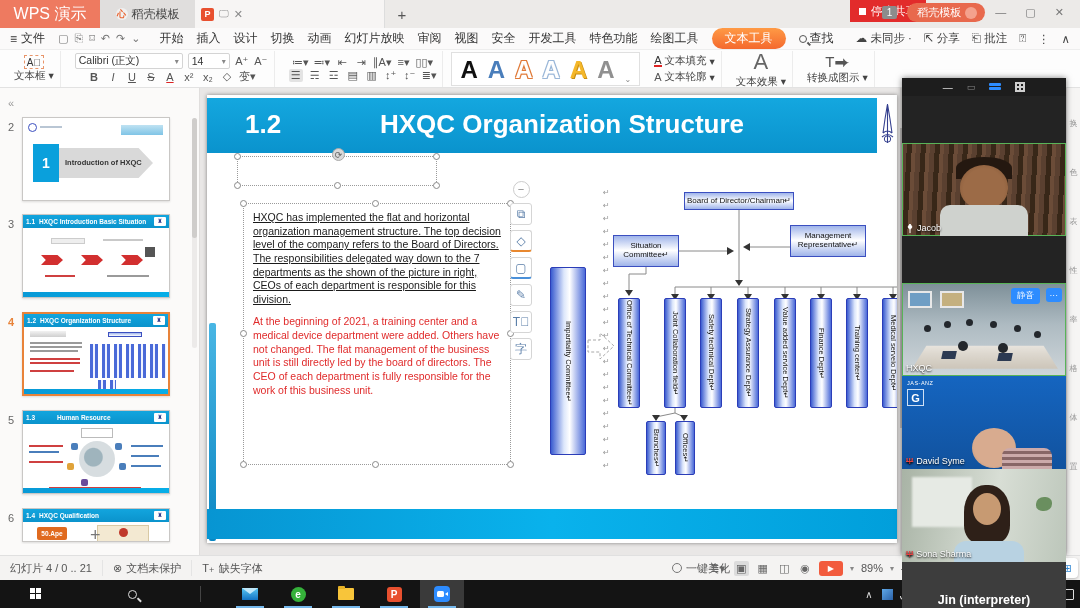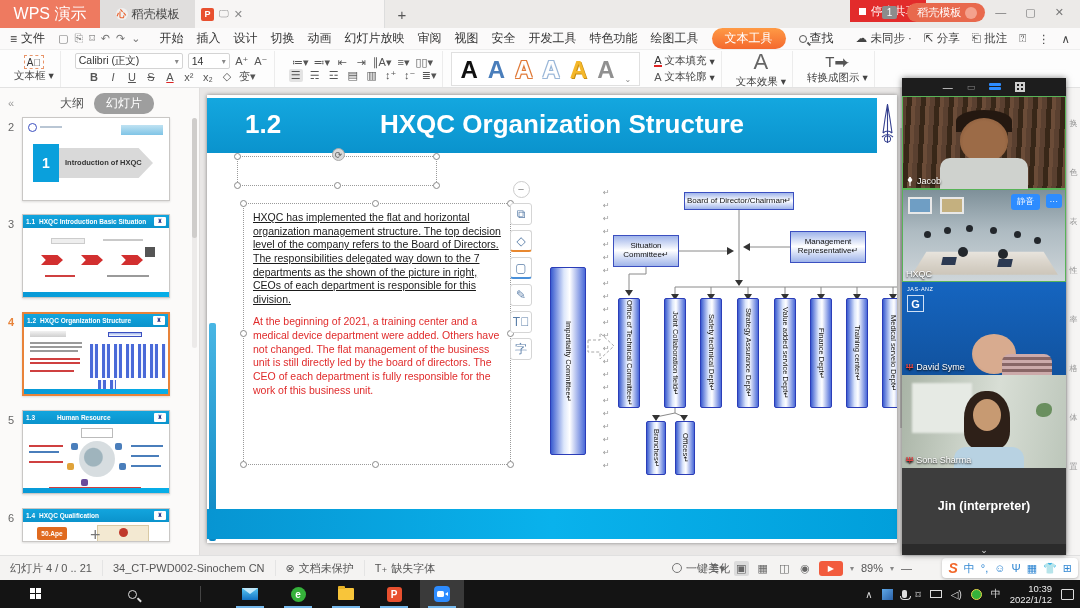--- a/index.html
+++ b/index.html
@@ -128,21 +128,21 @@
   
   .vpanel { position:absolute; left:902px; top:78px; width:164px; height:477px; background:#232323; z-index:50; box-shadow:0 0 6px rgba(0,0,0,.5); }
   .vctrl { height:18px; display:flex; align-items:center; justify-content:center; gap:14px; background:#1d1d1d; }
   .vctrl .w { color:#ddd; font-size:10px; } .vctrl .g { color:#8a8a8a; font-size:9px; }
   .lay { width:12px; height:9px; display:flex; flex-direction:column; gap:1.5px; }
   .lay i { height:3px; background:#2d8cff; border-radius:1px; }
   .grid9 { width:10px; height:10px; background:
     linear-gradient(90deg,#cfcfcf 2px,rgba(0,0,0,0) 2px) 0 0/4px 4px,
     linear-gradient(#cfcfcf 2px,rgba(0,0,0,0) 2px) 0 0/4px 4px; }
   .tile { position:relative; width:164px; height:93px; overflow:hidden; }
-  .tile.gb { box-shadow:inset 0 0 0 1px #58b458; }
+  .tile.gb { box-shadow:inset 0 0 0 1px #58b458;margin-top:47px; }
   .vname { position:absolute; left:4px; bottom:3px; color:#fff; font-size:9px; text-shadow:0 1px 2px #000; display:flex; align-items:center; gap:3px; z-index:5; }
   .t-jacob { background:repeating-linear-gradient(93deg,#5a4030 0 5px,#382718 5px 10px,#6b4c38 10px 14px); }
   .head1 { position:absolute; left:58px; top:22px; width:48px; height:44px; background:radial-gradient(ellipse at 50% 55%,#9c6b47 60%,#7e5334); border-radius:50% 50% 46% 46%; }
   .hair1 { position:absolute; left:54px; top:14px; width:56px; height:22px; background:#241810; border-radius:50% 50% 0 0; }
   .shirt1 { position:absolute; left:38px; top:62px; width:88px; height:31px; background:#cfd2ce; border-radius:10px 10px 0 0; }
   .t-hxqc { background:linear-gradient(180deg,#7d8f98 0%,#aebbc2 45%,#cfd6da 100%); }
   .map { position:absolute; top:8px; width:24px; height:17px; border:2px solid #e8e8e8; }
   .map.m1 { left:6px; background:#6f9ec4; } .map.m2 { left:38px; background:#c4b07f; }
   .ppl span { position:absolute; width:7px; height:7px; border-radius:50%; background:#23272c; }
   .lap { position:absolute; width:14px; height:8px; background:#2c3a52; transform:skewX(-12deg); }
@@ -345,24 +345,20 @@
     <span class="t-conv">T⮕</span>
     <span class="tlabel"><span>转换成图示</span> ▾</span>
   </div>
 </div>
 
 <div class="main">
 
   <div class="panel">
     <div class="panel-head">
       <span class="collapse">«</span>
-      <span class="ptabs">
-        <span class="ptab">大纲</span>
-        <span class="ptab on">幻灯片</span>
-      </span>
     </div>
 
     <div class="srow" style="top:29px;height:88px;">
       <span class="snum">2</span>
       <div class="thumb">
         <div class="abs" style="left:5px;top:5px;width:9px;height:9px;border:1.5px solid #3b4fc0;border-radius:50%;"></div>
         <div class="line" style="left:17px;top:8px;width:22px;background:#b9c6d4;"></div>
         <div class="abs" style="right:6px;top:7px;width:42px;height:10px;background:linear-gradient(180deg,#bfe2f2,#7fc4e6);"></div>
         <div class="abs" style="left:10px;top:30px;width:120px;height:30px;background:#d9d9d9;clip-path:polygon(0 0,88% 0,100% 50%,88% 100%,0 100%);"></div>
         <div class="abs" style="left:10px;top:26px;width:26px;height:38px;background:#0aa0dc;color:#fff;font-size:14px;font-weight:bold;text-align:center;line-height:38px;">1</div>
@@ -550,21 +546,21 @@
 ↵
 ↵
 ↵
 ↵
 ↵
 ↵
 ↵
 ↵</div>
         <div class="obox" style="left:137px;top:2px;width:110px;height:18px;">Board of Director/Chairman↵</div>
         <div class="obox" style="left:66px;top:45px;width:66px;height:32px;">Situation Committee↵</div>
-        <div class="obox" style="left:243px;top:41px;width:76px;height:32px;">Management Representative↵</div>
+        <div class="obox" style="left:243px;top:35px;width:76px;height:32px;">Management Representative↵</div>
         <div class="obar" style="left:3px;top:77px;height:188px;width:36px;">
             <span>Impartiality Committee↵</span>
           </div>
         <div class="obar" style="left:71px;top:108px;height:110px;">
             <span>Office of Technical Committee↵</span>
           </div>
         <div class="obar" style="left:117px;top:108px;height:110px;">
             <span>Joint Collaboration field↵</span>
           </div>
         <div class="obar" style="left:153px;top:108px;height:110px;">
@@ -678,21 +674,20 @@
   </div>
 
   <div class="t-jin">
     <span>Jin (interpreter)</span>
   </div>
   <div class="vchev">⌄</div>
 </div>
 
 <div class="statusbar">
   <span class="sb-item">幻灯片 4 / 0 .. 21</span>
-  <span class="sb-item">34_CT-PWD002-Sinochem CN</span>
   <span class="sb-item">
       <span>⊗</span>
       <span>文档未保护</span>
     </span>
   <span class="sb-item nb">
       <span>T₊</span>
       <span>缺失字体</span>
     </span>
   <span class="beautify"><span class="clock-ic"></span><span>一键美化</span> ▴</span>
   <span class="sb-right">

